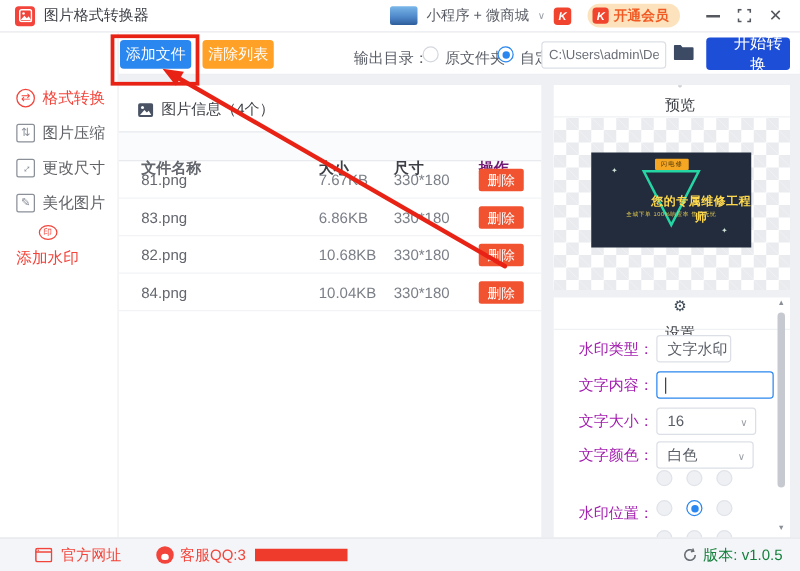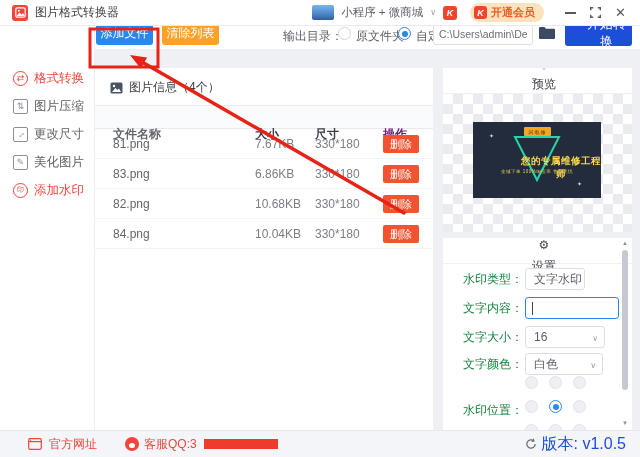--- a/index.html
+++ b/index.html
@@ -37,21 +37,21 @@
     height:20px; cursor:pointer; color:#606266; }
   .side-item .sico { width:15px; height:15px; display:flex; align-items:center; justify-content:center;
     font-size:9px; color:#8a8f98; }
   .side-item .slabel { font-size:12.5px; }
   .side-item.active { color:#f2443a; }
   .side-item.active .sico { color:#f2443a; border-color:#f2443a; }
   .ico-circle { border:1.2px solid currentColor; border-radius:50%; }
   .ico-square { border:1.2px solid currentColor; border-radius:2px; }
   .rot45 { transform:rotate(-45deg); display:inline-block; }
   
-  .toolbar { position:absolute; left:95px; top:12px; width:545px; height:38px;
+  .toolbar { position:absolute; left:95px; top:22px; width:545px; height:38px;
     background:#fff; border-bottom:1px solid #edeef2; z-index:2;}
   .btn { position:absolute; display:flex; align-items:center; justify-content:center;
     color:#fff; font-size:12px; border-radius:3px; cursor:pointer; border:none; }
   .btn-add { left:1px; top:10px; width:57px; height:23px; background:#2b87f0; }
   .btn-clear { left:67px; top:10px; width:57px; height:23px; background:#ffa126; }
   .out-label { position:absolute; left:188px; top:16px; font-size:12px; color:#5a5e66; }
   .radio { width:13px; height:13px; border-radius:50%; background:#fff; border:1px solid #d3d7de;
     display:inline-block; position:absolute; top:15px; cursor:pointer; }
   .radio.sel { border:1px solid #2b87f0; }
   .radio.sel::after { content:""; position:absolute; left:2.5px; top:2.5px; width:6px; height:6px;
@@ -95,21 +95,21 @@
     border-radius:1px; font-size:5px; color:#4d3407; display:flex; align-items:center; justify-content:center;
     letter-spacing:1px; }
   .ptitle { position:absolute; left:0; top:33px; width:128px; text-align:center;
     font-size:9.5px; font-weight:bold; color:#ffd94d; letter-spacing:0.5px;padding-left:48px; }
   .psub { position:absolute; left:0; top:47px; width:128px; text-align:center;
     font-size:4.5px; color:#e8ce52; letter-spacing:0.5px; }
   .spark { position:absolute; color:#cfe3d8; font-size:6px; }
   .settings-card { position:absolute; left:443px; top:238px; width:189px; height:192px;
     background:#fff; overflow:hidden; }
   .set-row { position:absolute; display:flex; align-items:center; }
-  .set-label { font-size:12px; color:#15803d; width:62px; }
+  .set-label { font-size:12px; color:#a21caf; width:62px; }
   .sel-box { position:relative; height:22px; border:1px solid #dcdfe6; border-radius:3px;
     background:#fff; font-size:12px; color:#5a5e66; display:flex; align-items:center;
     padding-left:8px; cursor:pointer; }
   .sel-box .chev { position:absolute; right:6px; top:7px; }
   .txt-input { position:relative; width:94px; height:22px; border:1px solid #2b87f0; border-radius:3px; background:#fff; }
   .caret { position:absolute; left:6px; top:4px; width:1px; height:13px; background:#444; }
   .pos-radio { position:absolute; width:13px; height:13px; border-radius:50%;
     background:#eef0f4; border:1px solid #e0e3e9; cursor:pointer; }
   .pos-radio.sel { background:#fff; border:1px solid #2b87f0; }
   .pos-radio.sel::after { content:""; position:absolute; left:2.5px; top:2.5px;
@@ -123,21 +123,21 @@
     background:#f4f5f8; border-top:1px solid #e6e8ec; display:flex; align-items:center; }
   .f-site { display:flex; align-items:center; gap:7px; margin-left:28px; cursor:pointer; }
   .f-site span { font-size:12px; color:#f2443a; }
   .f-qq { display:flex; align-items:center; gap:5px; margin-left:28px; }
   .f-qq span { font-size:12px; color:#f2443a; }
   .qq-ico { width:14px; height:14px; border-radius:50%; background:#f2443a; position:relative; }
   .qq-ico::after { content:""; position:absolute; left:4px; top:6px; width:6px; height:5px;
     border-radius:50% 50% 40% 40%; background:#fff; }
   .redact { width:74px; height:10px; background:#ee3b2c; margin-left:2px; }
   .f-ver { margin-left:auto; margin-right:14px; display:flex; align-items:center; gap:5px; }
-  .f-ver span { font-size:16px; color:#1d4ed8; }
+  .f-ver span { font-size:12px; color:#15803d; }
   
   .annot { position:absolute; left:0; top:0; width:640px; height:457px; z-index:9; pointer-events:none; }
 </style>
 </head>
 <body>
 
 <div id="app">
 
   <div class="titlebar">
     <div class="app-ico">
@@ -184,21 +184,21 @@
     <div class="side-item" style="top:98px;">
       <span class="sico ico-square">
           <i class="rot45" style="font-style:normal;">↔</i>
         </span>
       <span class="slabel">更改尺寸</span>
     </div>
     <div class="side-item" style="top:126px;">
       <span class="sico ico-square">✎</span>
       <span class="slabel">美化图片</span>
     </div>
-    <div class="side-item active" style="top:154px;">
+    <div class="side-item active" style="top:154px;flex-direction:column;">
       <span class="sico ico-circle" style="font-size:7px;">印</span>
       <span class="slabel">添加水印</span>
     </div>
   </div>
 
   <div class="toolbar">
     <button class="btn btn-add">添加文件</button>
     <button class="btn btn-clear">清除列表</button>
     <span class="out-label">输出目录：</span>
     <span class="radio" style="left:243px;"></span>

